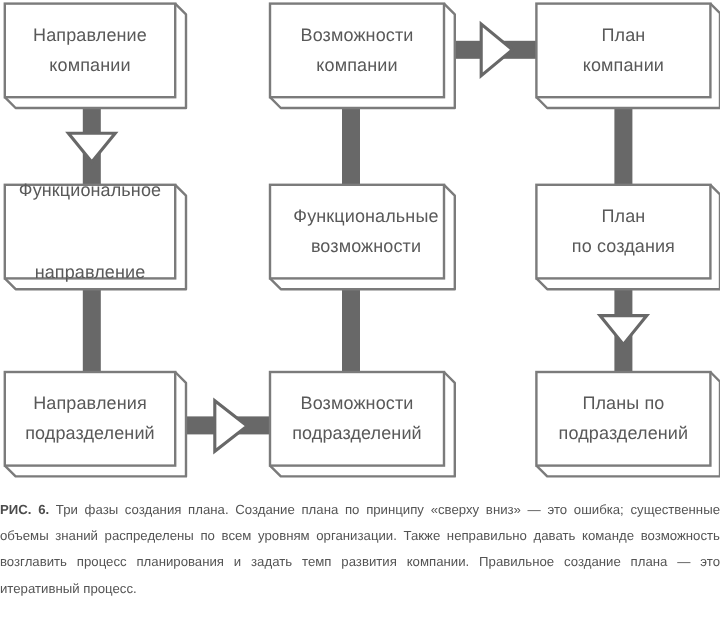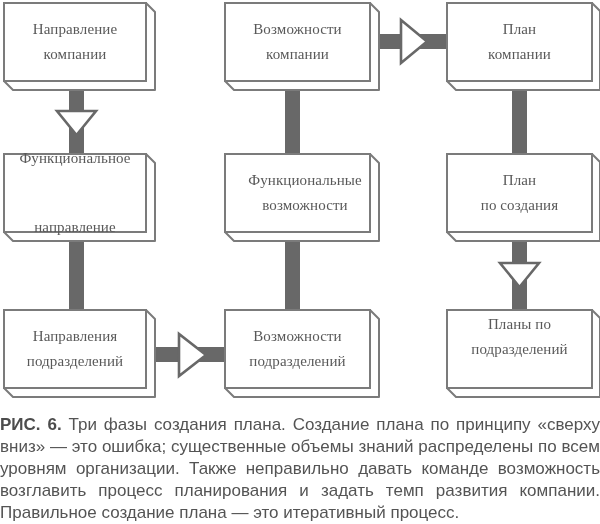--- a/index.html
+++ b/index.html
@@ -4,29 +4,29 @@
 <style>
   html,body{margin:0;padding:0;background:#fff;}
   #stage{
     position:relative;width:600px;height:524px;background:#fff;overflow:hidden;
     font-family:"Liberation Sans","DejaVu Sans",sans-serif;
   }
   #diagram-svg{position:absolute;left:0;top:0;}
   .box-label{
     position:absolute;display:flex;flex-direction:column;justify-content:center;
     align-items:center;text-align:center;font-size:15px;line-height:25px;
-    color:#595959;letter-spacing:.1px;font-family:Liberation Serif, serif;
+    color:#595959;letter-spacing:.1px;
   }
   .connector{fill:#686868;}
   .face{fill:#ffffff;stroke:#7b7b7b;stroke-width:2;}
   .depth{fill:#ffffff;stroke:#7b7b7b;stroke-width:2;stroke-linejoin:round;}
   .arrowhead{fill:#ffffff;stroke:#686868;stroke-width:2.6;stroke-linejoin:miter;}
   #caption{
     position:absolute;left:0;top:414px;width:600px;
-    font-size:17px;line-height:22px;color:#545454;
+    font-size:11px;line-height:22px;color:#545454;
     text-align:justify;
   }
   #caption b{color:#4c4c4c;}
 </style>
 </head>
 <body>
 
 <div id="stage">
 
   <svg id="diagram-svg" width="600" height="412" viewBox="0 0 600 412">
@@ -108,19 +108,19 @@
     <span>подразделений</span>
   </div>
   <div class="box-label" style="left:447px;top:3px;width:145px;height:78px;">
     <span>План</span>
     <span>компании</span>
   </div>
   <div class="box-label" style="left:447px;top:154px;width:145px;height:78px;">
     <span>План</span>
     <span>по создания</span>
   </div>
-  <div class="box-label" style="left:447px;top:298px;width:145px;height:78px;">
+  <div class="box-label" style="left:447px;top:310px;width:145px;height:78px;">
     <span>Планы по</span>
     <span>подразделений</span>
   </div>
 
   <div id="caption"><b>РИС. 6.</b><span> Три фазы создания плана. Создание плана по принципу «сверху вниз» — это ошибка; существенные объемы знаний распределены по всем уровням организации. Также неправильно давать команде возможность возглавить процесс планирования и задать темп развития компании. Правильное создание плана — это итеративный процесс.</span></div>
 </div>
 
 </body></html>

